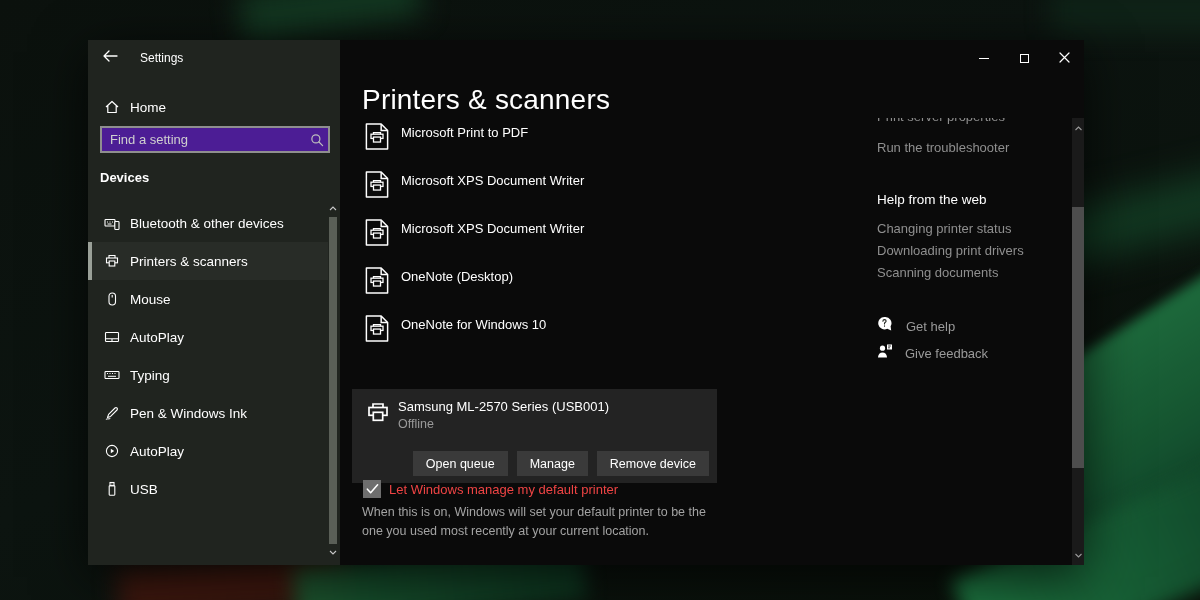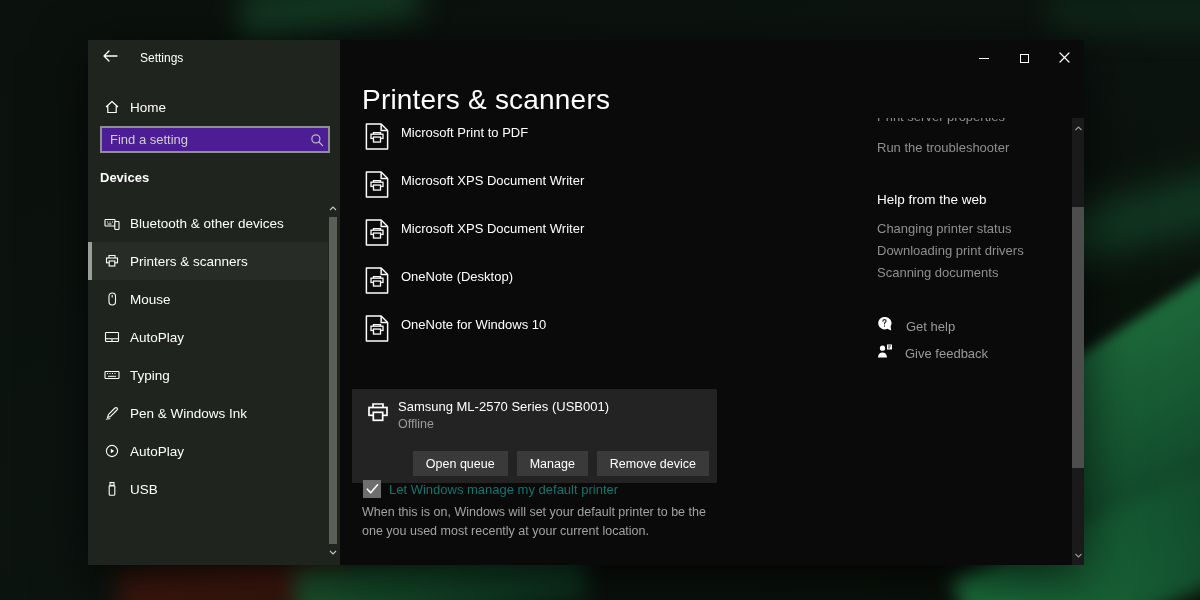--- a/index.html
+++ b/index.html
@@ -85,21 +85,21 @@
   .card-name { position:absolute; left:46px; top:10px; font-size:13px; color:#fff; white-space:nowrap; }
   .card-status { position:absolute; left:46px; top:28px; font-size:12.5px; color:#9a9a9a; }
   .card-buttons { position:absolute; right:8px; bottom:7px; display:flex; gap:9px; }
   .card-buttons button { height:25px; padding:0 13px; background:#3a3a3a; color:#fff;
     border:none; font-size:12.5px; cursor:pointer;
     font-family:"Liberation Sans","DejaVu Sans",sans-serif; }
 
   .default-row { position:absolute; left:23px; top:362px; display:flex; align-items:center; gap:8px; cursor:pointer; }
   .checkbox { width:18px; height:18px; background:#6e6e6e; display:flex;
     align-items:center; justify-content:center; }
-  .default-row .lbl { font-size:13px; color:#0f766e; white-space:nowrap; }
+  .default-row .lbl { font-size:13px; color:#ef4444; white-space:nowrap; }
   .default-desc { position:absolute; left:22px; top:385px; width:364px;
     font-size:12.5px; color:#a3a3a3; line-height:1.5; }
 
   .related { position:absolute; left:537px; top:0; width:210px; }
   .rel-link { position:absolute; left:0; font-size:13px; color:#8f8f8f; cursor:pointer; white-space:nowrap; }
   .rel-clipped { top:-9px; }
   .rel-trouble { top:22px; }
   .rel-heading { position:absolute; left:0; top:74px; font-size:13.5px; color:#fff; white-space:nowrap;text-align:center; }
   .rel-l0 { top:103px; } .rel-l1 { top:125px; } .rel-l2 { top:147px; }
   .support-row { position:absolute; left:0; display:flex; align-items:center; gap:12px; cursor:pointer; }

